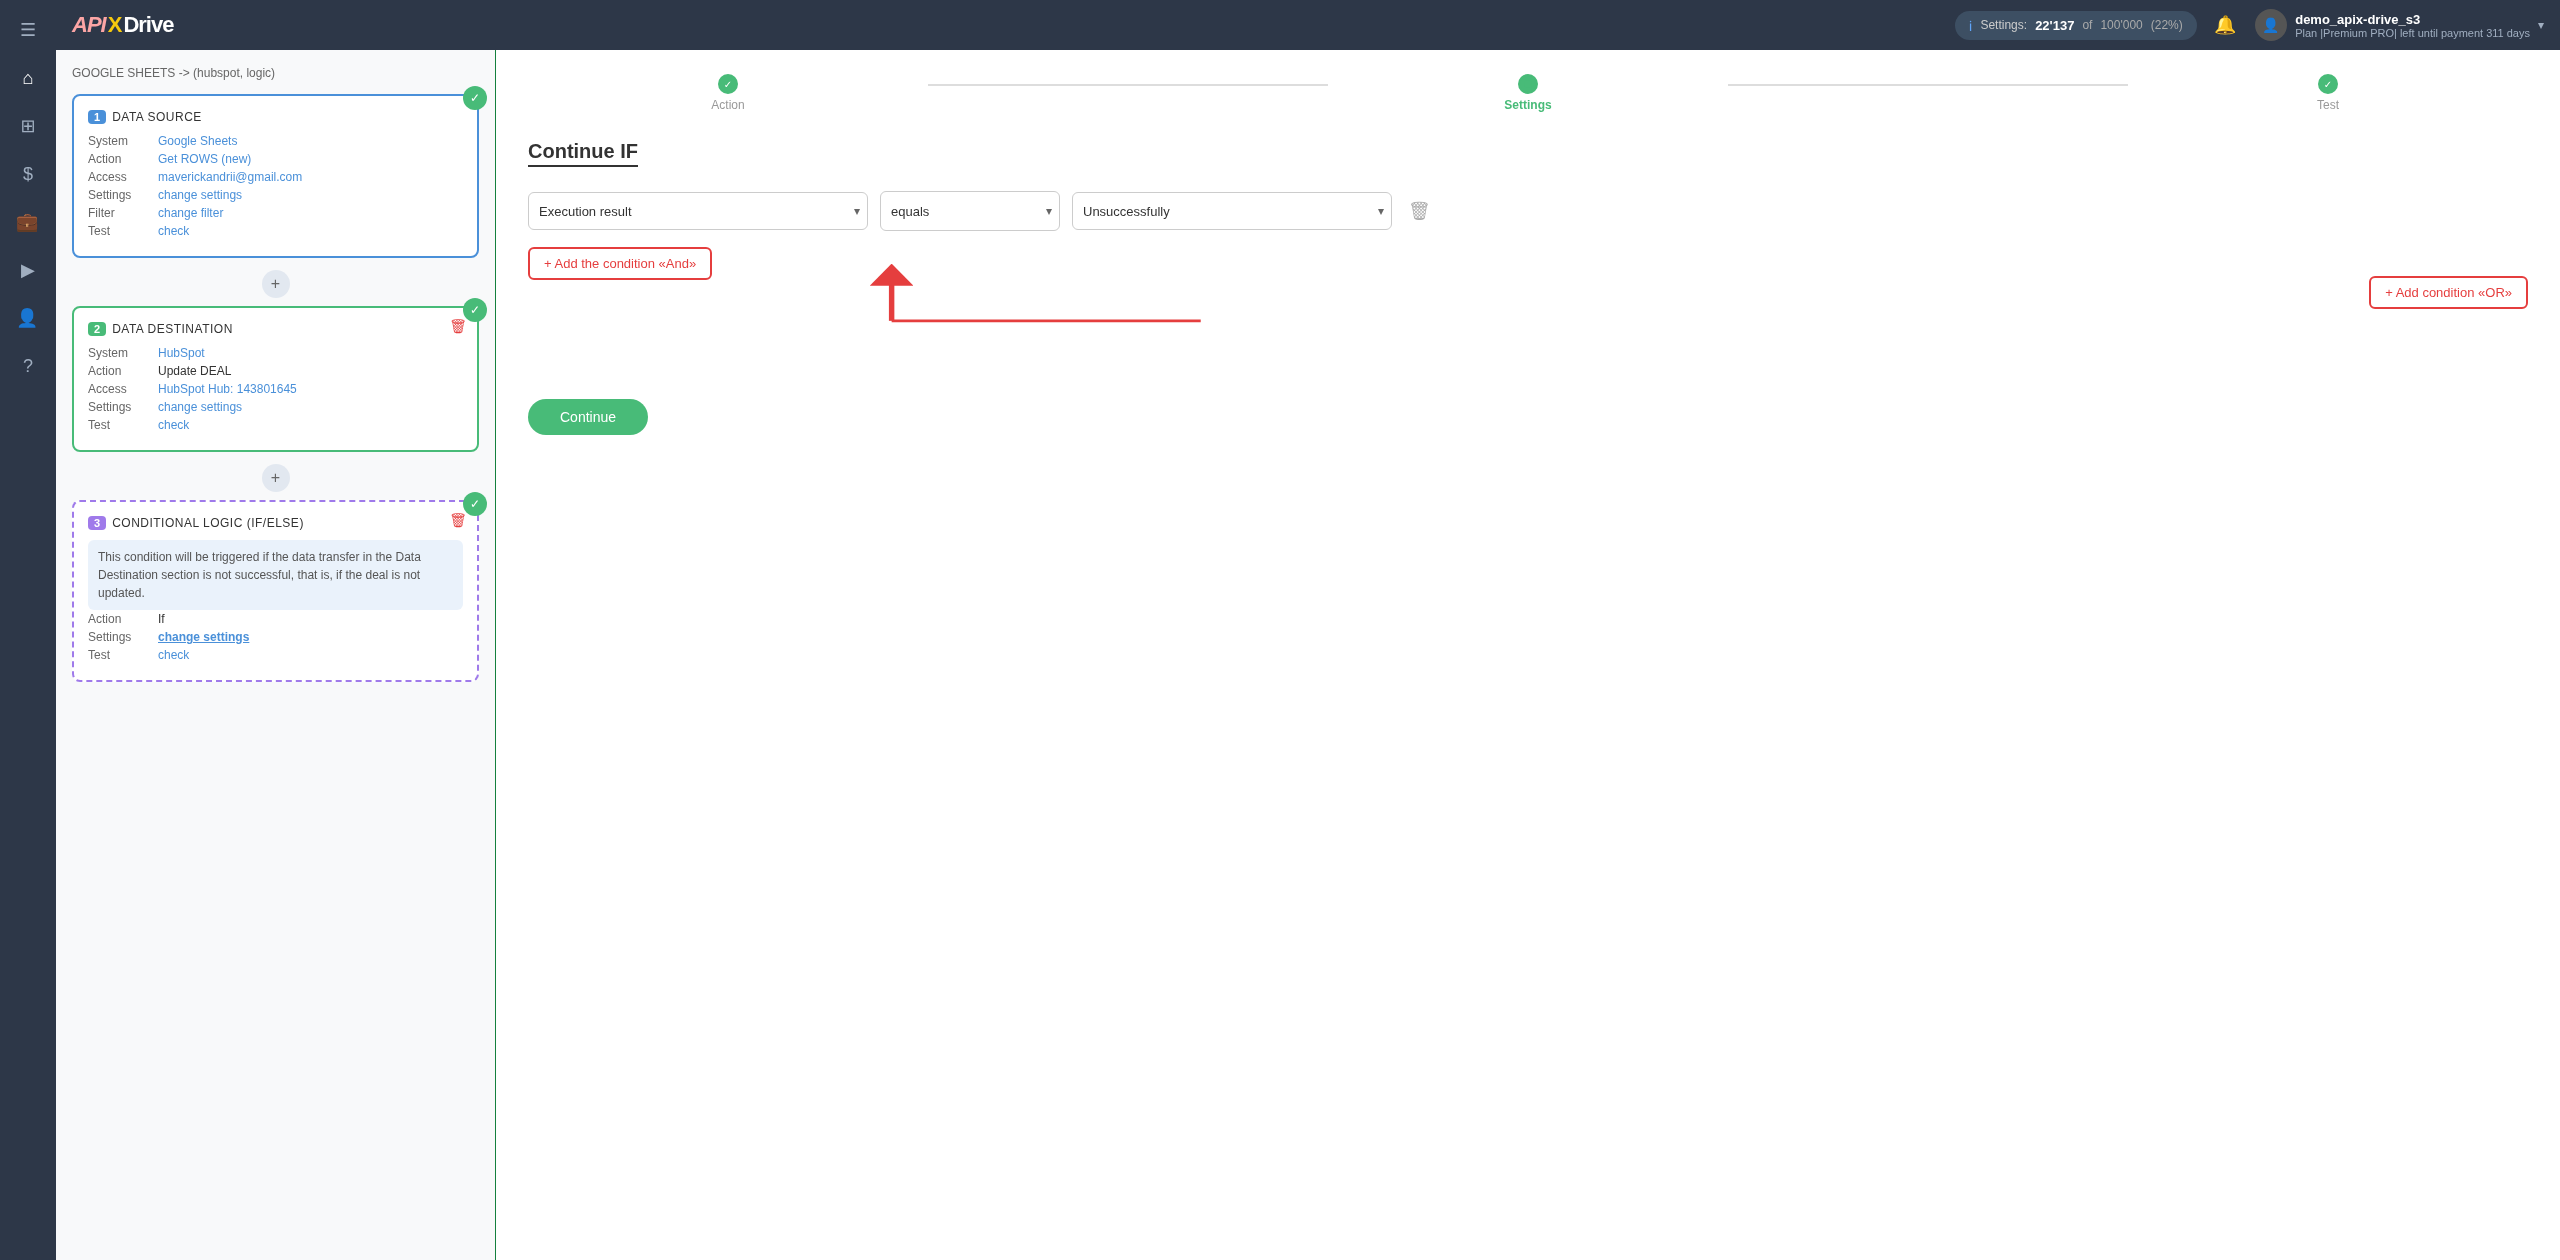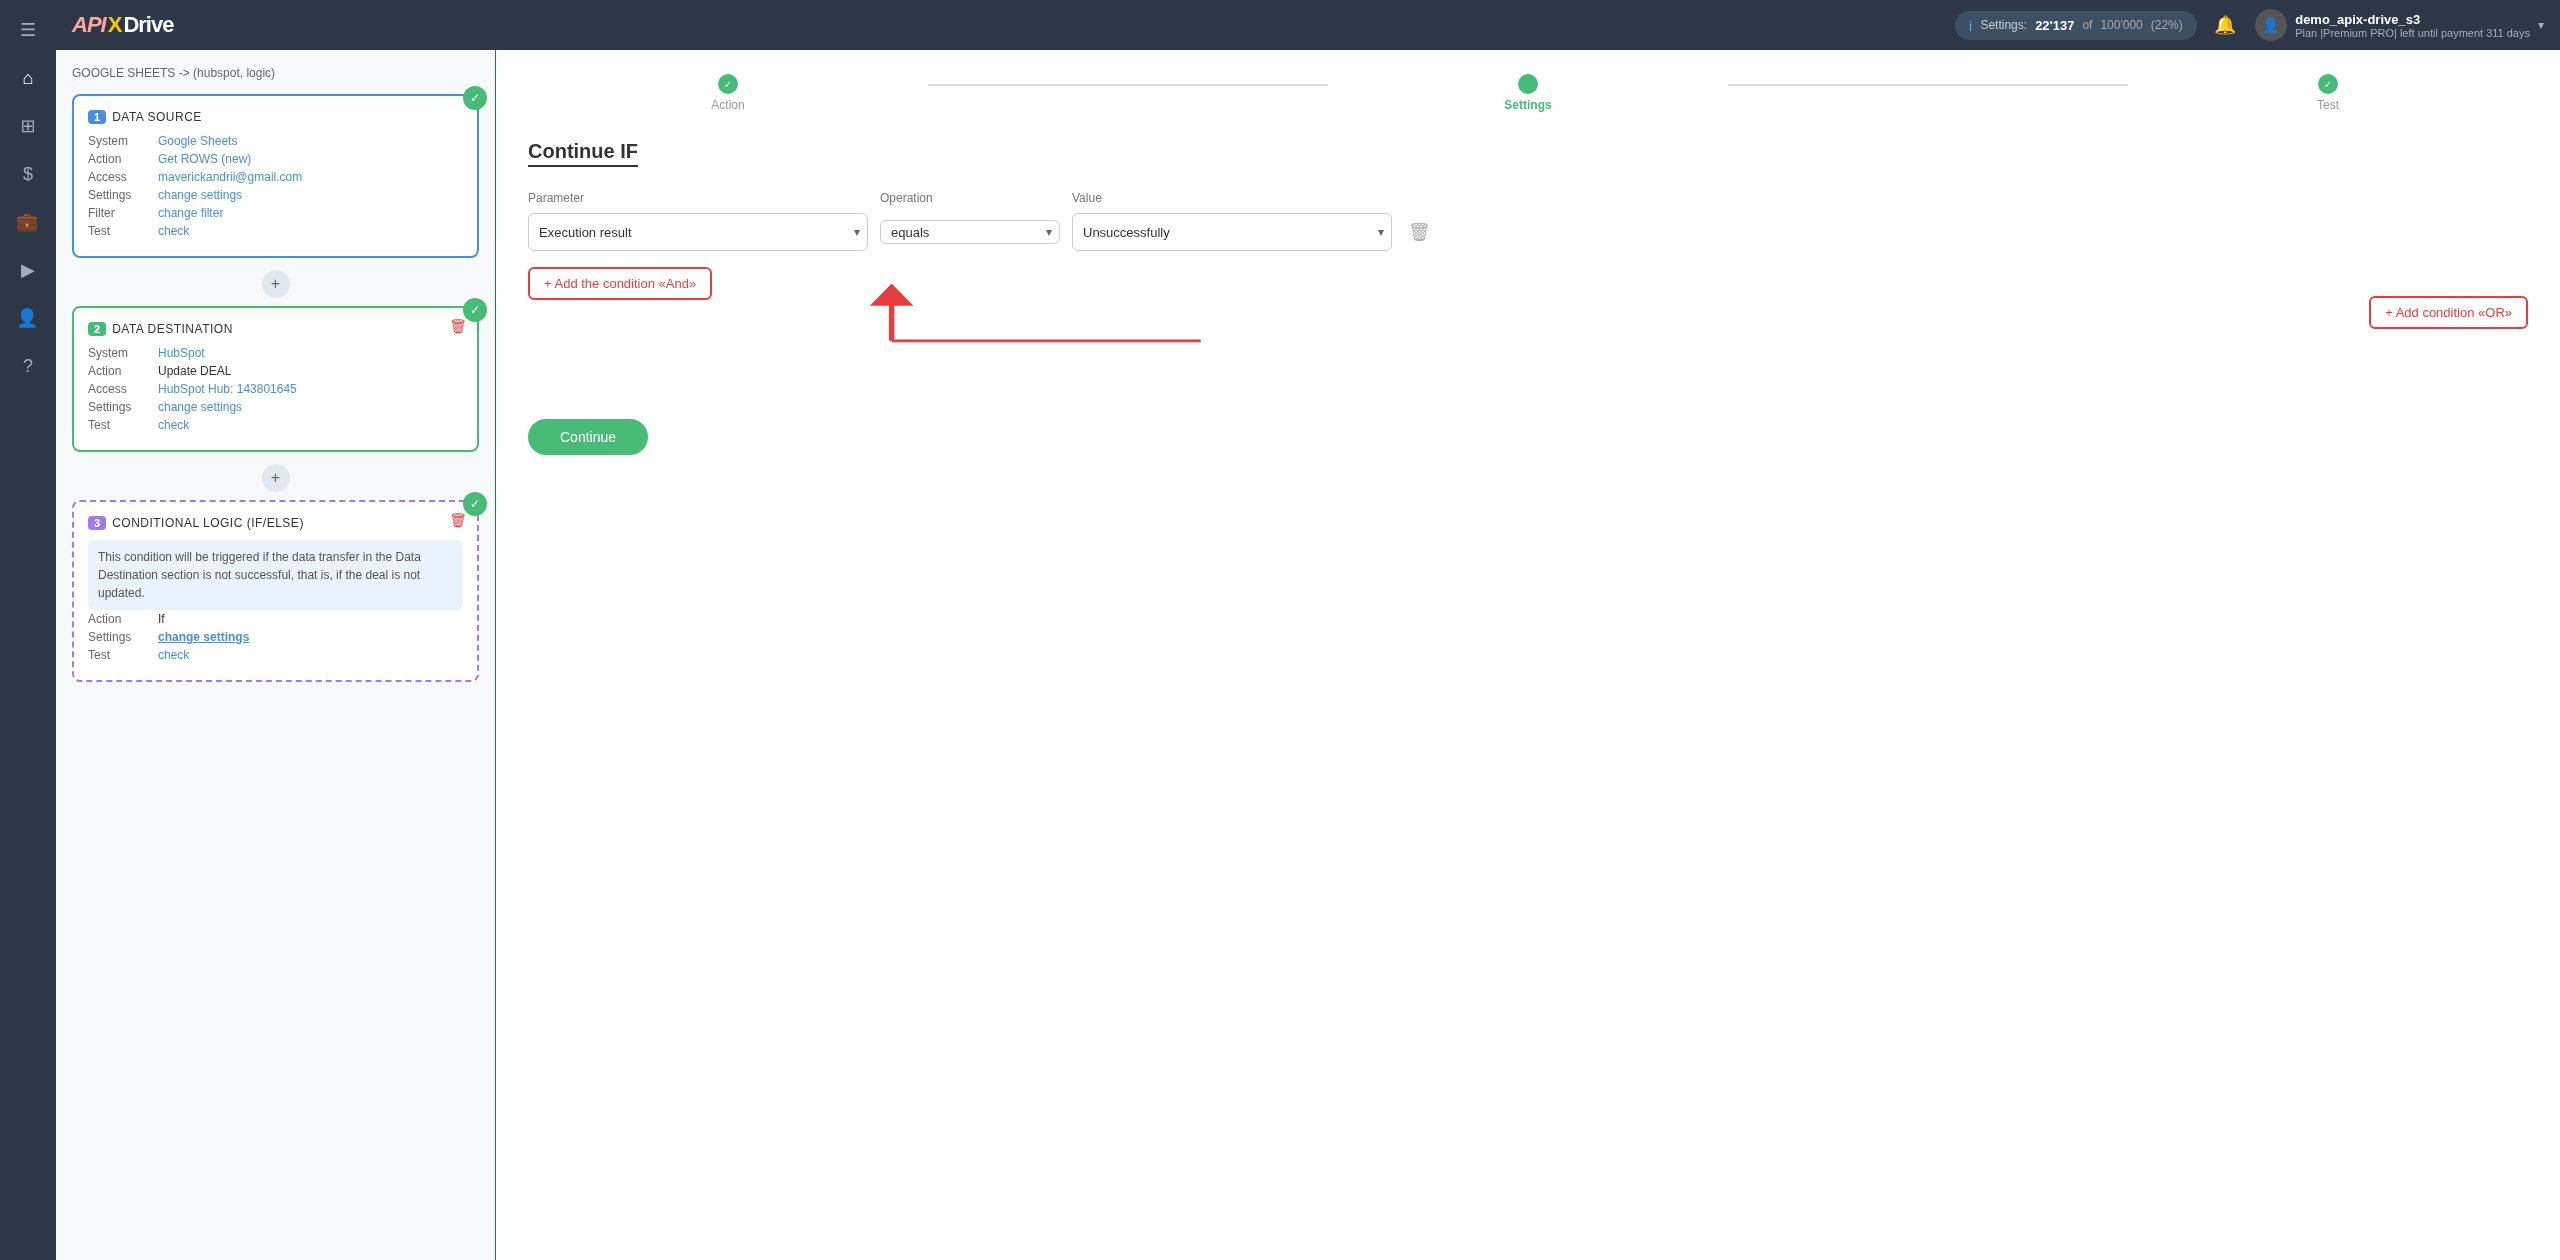--- a/index.html
+++ b/index.html
@@ -286,21 +286,21 @@
       border-radius: 6px;
       padding: 0 32px 0 10px;
       font-size: 13px;
       color: #333;
       appearance: none;
       background: #fff;
       cursor: pointer;
     }
     .select-operation {
       width: 180px;
-      height: 24px;
+      height: 40px;
       border: 1px solid #ccc;
       border-radius: 6px;
       padding: 0 32px 0 10px;
       font-size: 13px;
       color: #333;
       appearance: none;
       background: #fff;
       cursor: pointer;
     }
     .select-value {
@@ -562,25 +562,20 @@
         <div class="step-node">
           <div class="step-circle done">✓</div>
           <span class="step-node-label">Test</span>
         </div>
       </div>
 
       
       <div class="page-title">Continue IF</div>
 
       
-      <div class="col-labels">
-        <span class="param-label-col">Parameter</span>
-        <span class="op-label-col">Operation</span>
-        <span class="val-label-col">Value</span>
-      </div>
 
       
       <div class="condition-row">
         <div class="select-wrapper">
           <select class="select-param">
             <option>Execution result</option>
           </select>
           <span class="select-arrow">▾</span>
         </div>
         <div class="select-wrapper">

